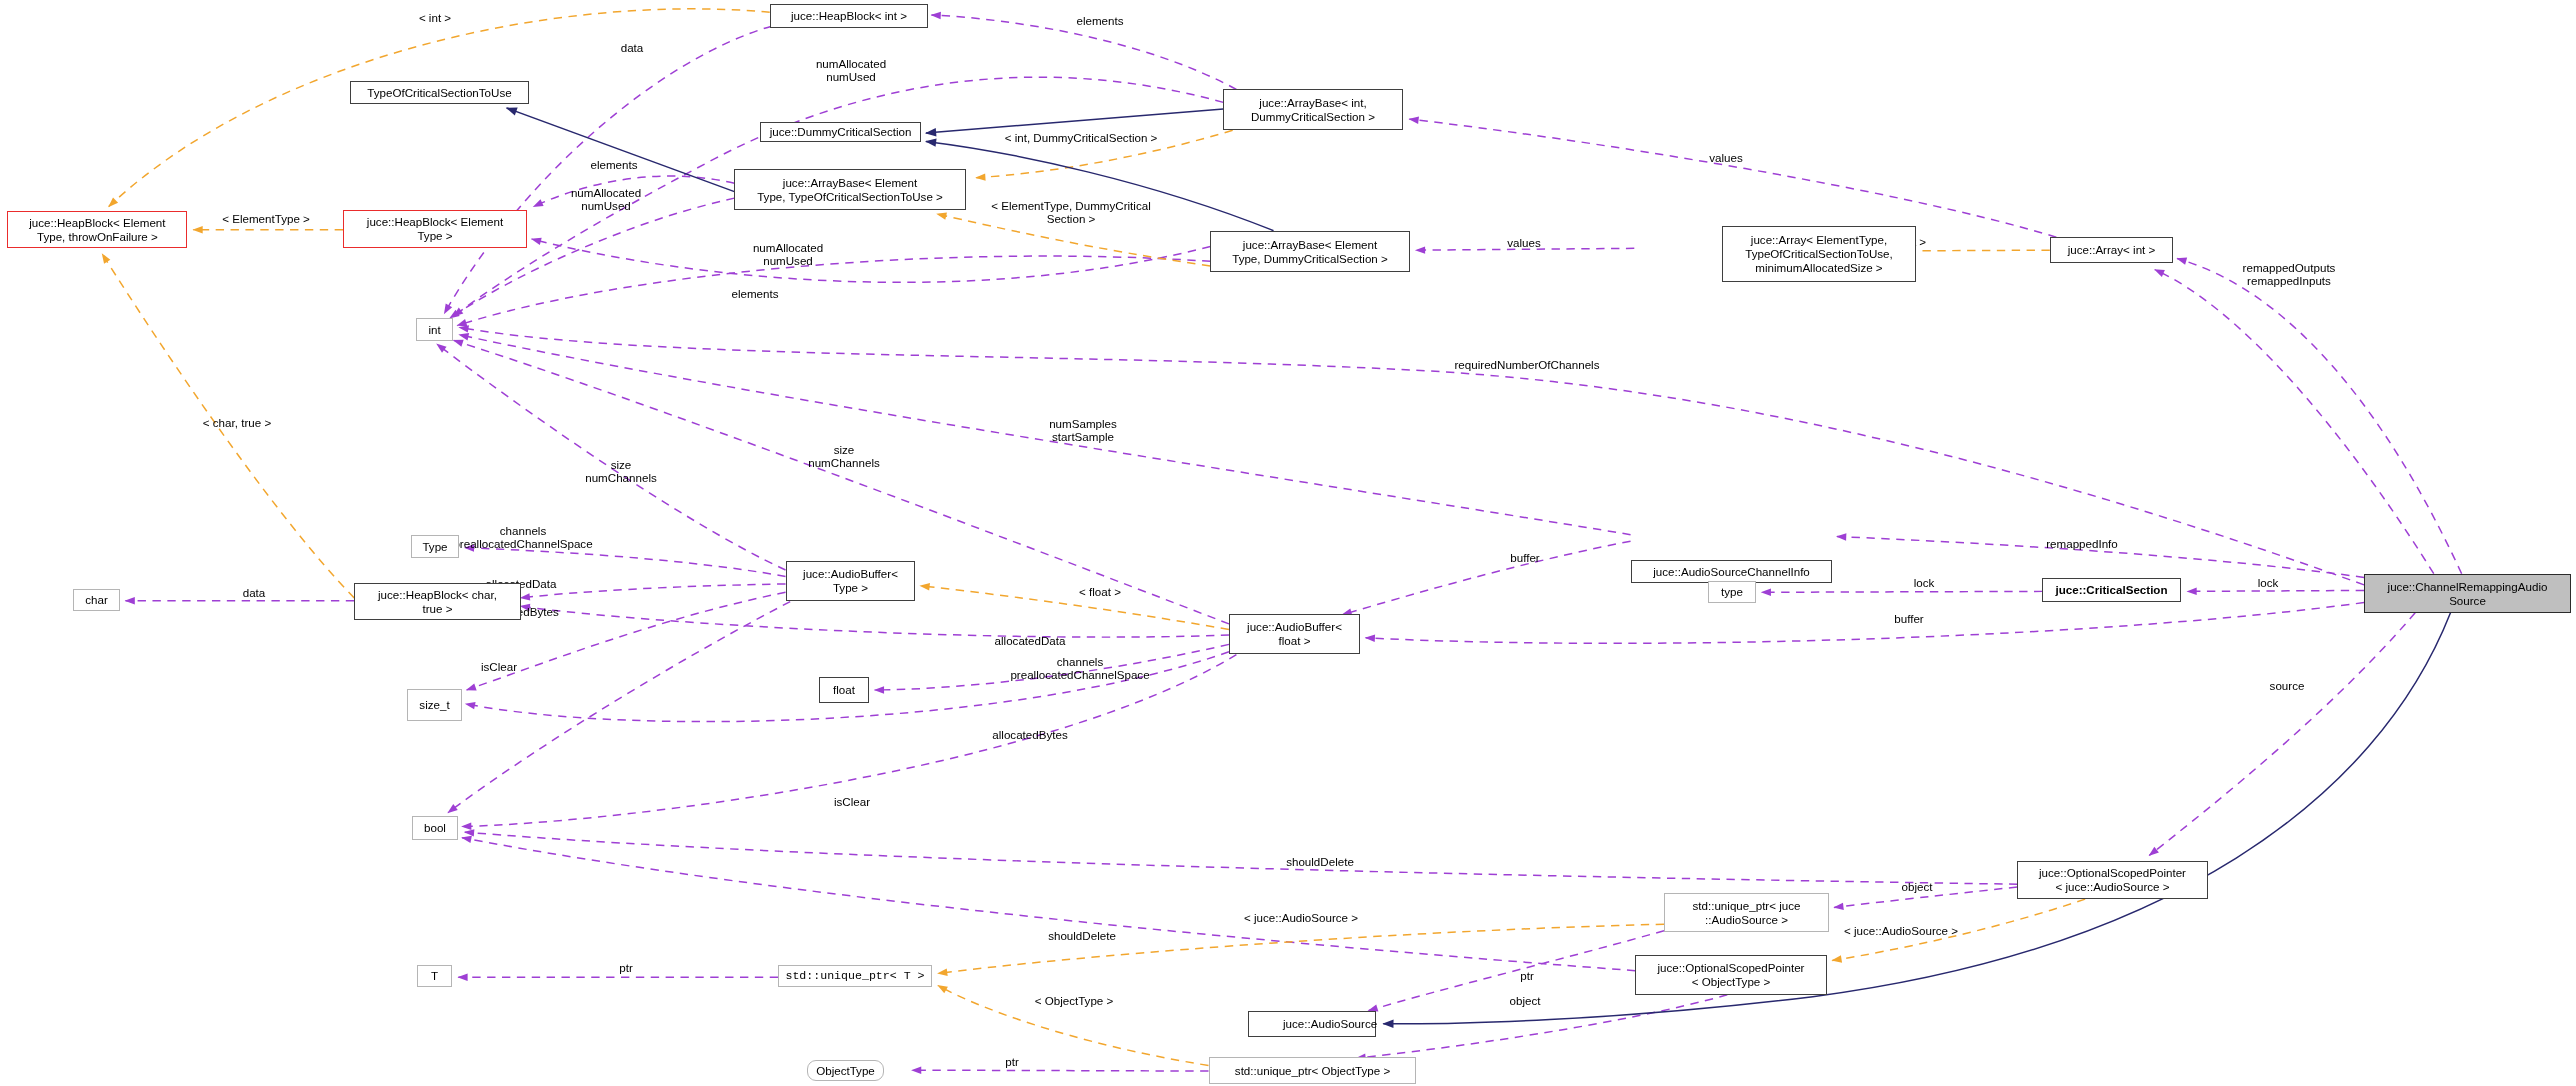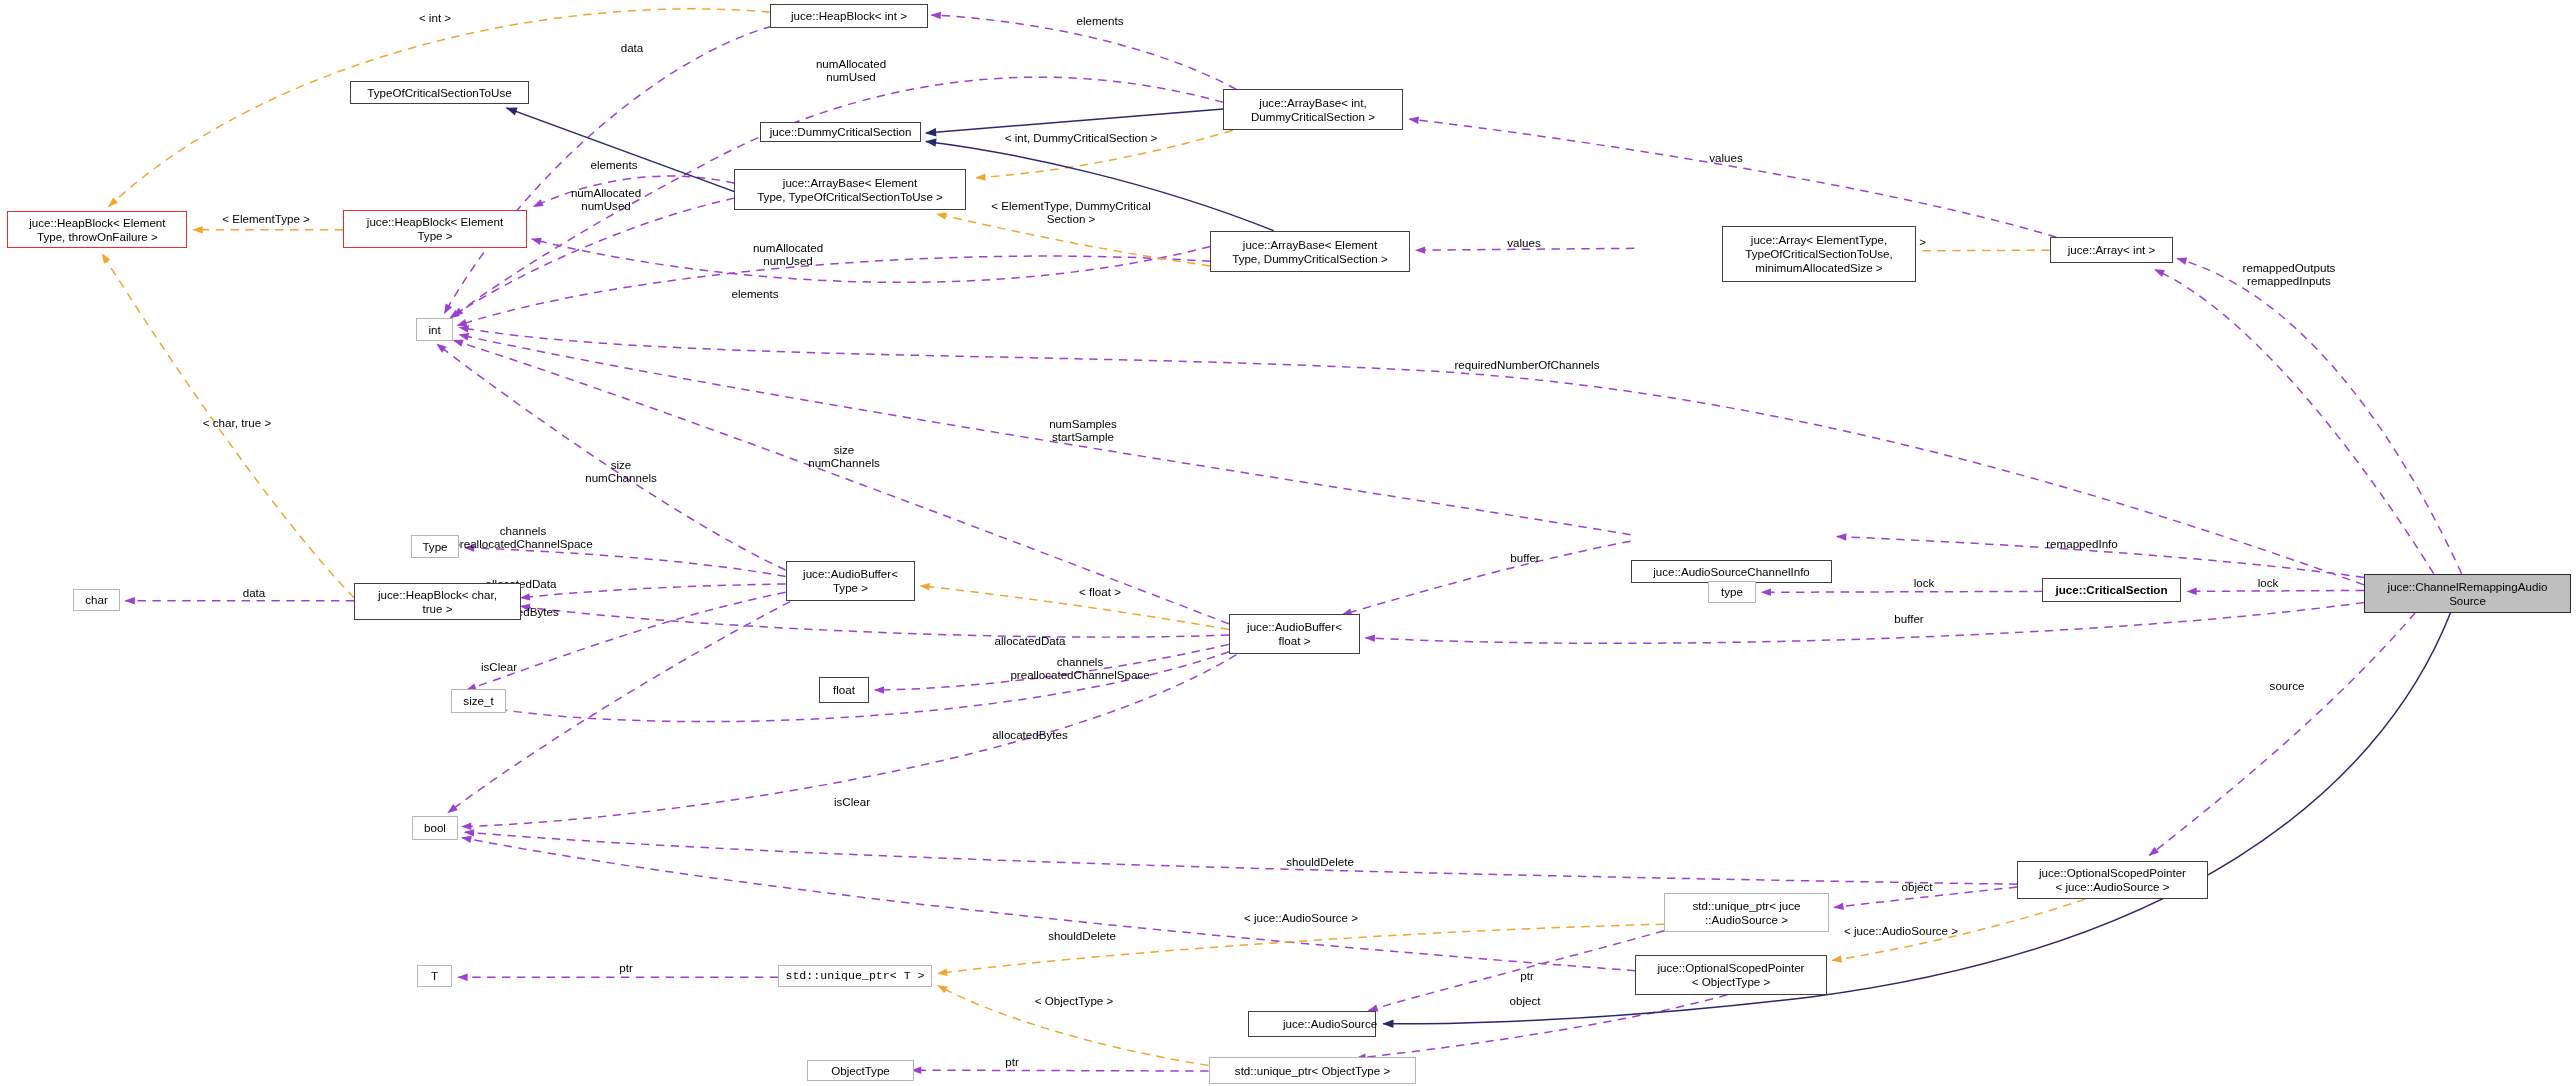--- a/index.html
+++ b/index.html
@@ -102,21 +102,21 @@
       <div class="node dark" style="left: 2050px; top: 237px; width: 123px; height: 26px;">juce::Array&lt; int &gt;</div>
       <div class="node red" style="left: 7.4px; top: 211px; width: 180px; height: 37px;">juce::HeapBlock&lt; Element
 Type, throwOnFailure &gt;</div>
       <div class="node red" style="left: 343px; top: 210px; width: 184px; height: 38px;">juce::HeapBlock&lt; Element
 Type &gt;</div>
       <div class="node light" style="left: 416px; top: 318px; width: 37px; height: 23px;">int</div>
       <div class="node light" style="left: 411px; top: 535px; width: 48px; height: 23px;">Type</div>
       <div class="node dark" style="left: 354px; top: 583px; width: 167px; height: 37px;">juce::HeapBlock&lt; char,
 true &gt;</div>
       <div class="node light" style="left: 73px; top: 589px; width: 47px; height: 22px;">char</div>
-      <div class="node light" style="left: 407px; top: 689px; width: 55px; height: 24px; margin-left: 44px;">size_t</div>
+      <div class="node light" style="left: 407px; top: 689px; width: 55px; height: 32px;">size_t</div>
       <div class="node dark" style="left: 786px; top: 561px; width: 129px; height: 40px;">juce::AudioBuffer&lt;
 Type &gt;</div>
       <div class="node dark" style="left: 819px; top: 677px; width: 50px; height: 26px;">float</div>
       <div class="node dark" style="left: 1229px; top: 614px; width: 131px; height: 40px;">juce::AudioBuffer&lt;
 float &gt;</div>
       <div class="node dark" style="left: 1631px; top: 523px; width: 201px; height: 23px; margin-top: 37px;">juce::AudioSourceChannelInfo</div>
       <div class="node light" style="left: 1708px; top: 581px; width: 48px; height: 22px;">type</div>
       <div class="node dark" style="left: 2042px; top: 578px; width: 139px; height: 24px; font-weight: bold;">juce::CriticalSection</div>
       <div class="node main" style="left: 2364px; top: 574px; width: 207px; height: 39px;">juce::ChannelRemappingAudio
 Source</div>
@@ -124,21 +124,21 @@
       <div class="node dark" style="left: 2017px; top: 861px; width: 191px; height: 38px;">juce::OptionalScopedPointer
 &lt; juce::AudioSource &gt;</div>
       <div class="node light" style="left: 1664px; top: 893px; width: 165px; height: 39px;">std::unique_ptr&lt; juce
 ::AudioSource &gt;</div>
       <div class="node dark" style="left: 1635px; top: 955px; width: 192px; height: 40px;">juce::OptionalScopedPointer
 &lt; ObjectType &gt;</div>
       <div class="node light" style="left: 778px; top: 965px; width: 154px; height: 22px; font-family: Liberation Mono, monospace;">std::unique_ptr&lt; T &gt;</div>
       <div class="node light" style="left: 417px; top: 965px; width: 35px; height: 22px;">T</div>
       <div class="node dark" style="left: 1248px; top: 1011px; width: 128px; height: 26px; padding-left: 39px;">juce::AudioSource</div>
       <div class="node light" style="left: 1209px; top: 1057px; width: 207px; height: 27px;">std::unique_ptr&lt; ObjectType &gt;</div>
-      <div class="node light" style="left: 807px; top: 1060px; width: 107px; height: 21.4px;">ObjectType</div>
+      <div class="node light" style="left: 807px; top: 1060px; width: 77px; height: 21.4px; border-radius: 9px;">ObjectType</div>
     </div>
   <div id="labels">
       <div class="edge-label" style="left: 1100px; top: 20.5px;">elements</div>
       <div class="edge-label" style="left: 632px; top: 48px;">data</div>
       <div class="edge-label" style="left: 851px; top: 70px;">numAllocated
 numUsed</div>
       <div class="edge-label" style="left: 614px; top: 165px;">elements</div>
       <div class="edge-label" style="left: 606px; top: 199px;">numAllocated
 numUsed</div>
       <div class="edge-label" style="left: 755px; top: 294px;">elements</div>

